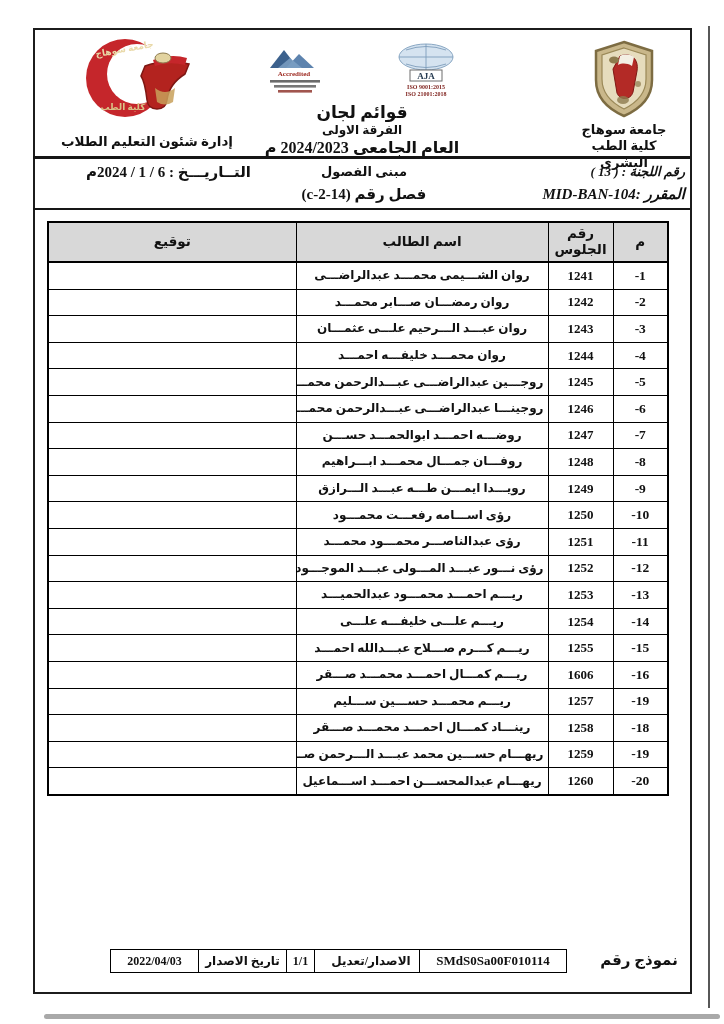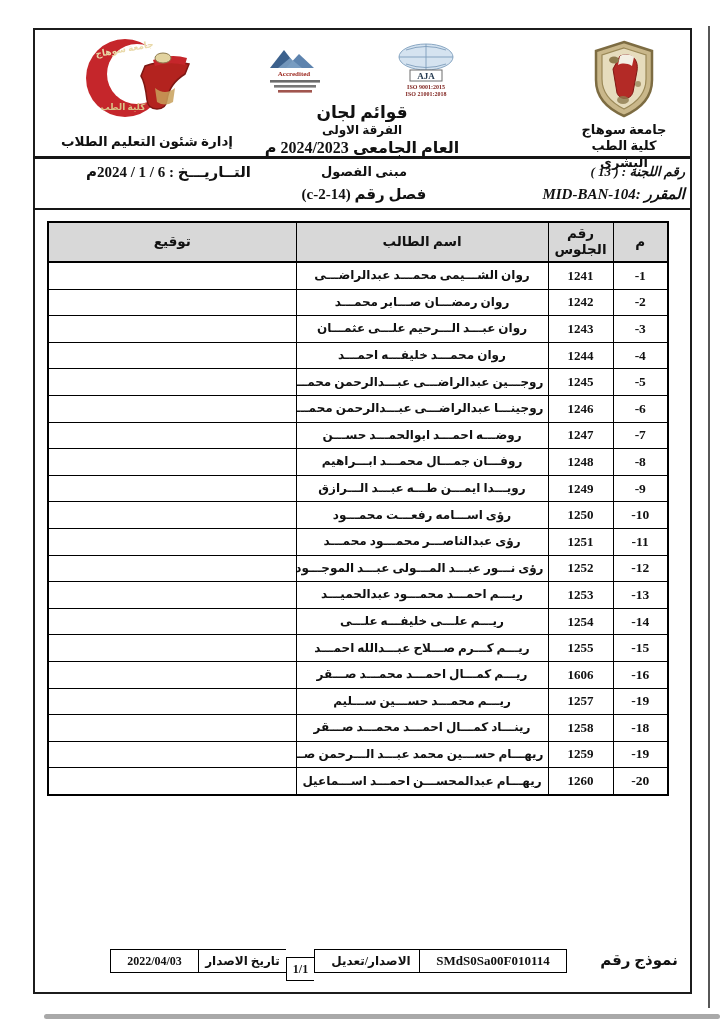--- a/index.html
+++ b/index.html
@@ -39,21 +39,21 @@
   col.w-index{width:55px;} col.w-seat{width:65px;} col.w-name{width:252px;} col.w-sig{width:248px;}
   
   .footer-label{left:596px;top:951px;width:86px;text-align:center;font-size:15px;font-weight:bold;}
   .footer-box{left:83px;top:949px;width:484px;height:24px;display:flex;direction:rtl;
               font-size:12px;font-weight:bold;}
   .fcell{border:1.6px solid #000;display:flex;align-items:center;justify-content:center;
          height:100%;box-sizing:border-box;}
   .fcell+.fcell{border-right:none;}
   .fc-code{width:148px;font-size:13px;}
   .fc-vlabel{width:105px;padding-left:8px;}
-  .fc-vval{width:28px;margin-top:8px;}
+  .fc-vval{width:28px;}
   .fc-dlabel{width:88px;}
   .fc-dval{width:88px;}
   
   .scan-line-right{left:708px;top:26px;width:2px;height:982px;background:#3a3a3a;opacity:.85;}
   .scan-smudge-bottom{left:44px;top:1014px;width:676px;height:5px;background:#949494;opacity:.8;border-radius:3px;}
 </style>
 </head>
 <body>
 
 <div class="page">

